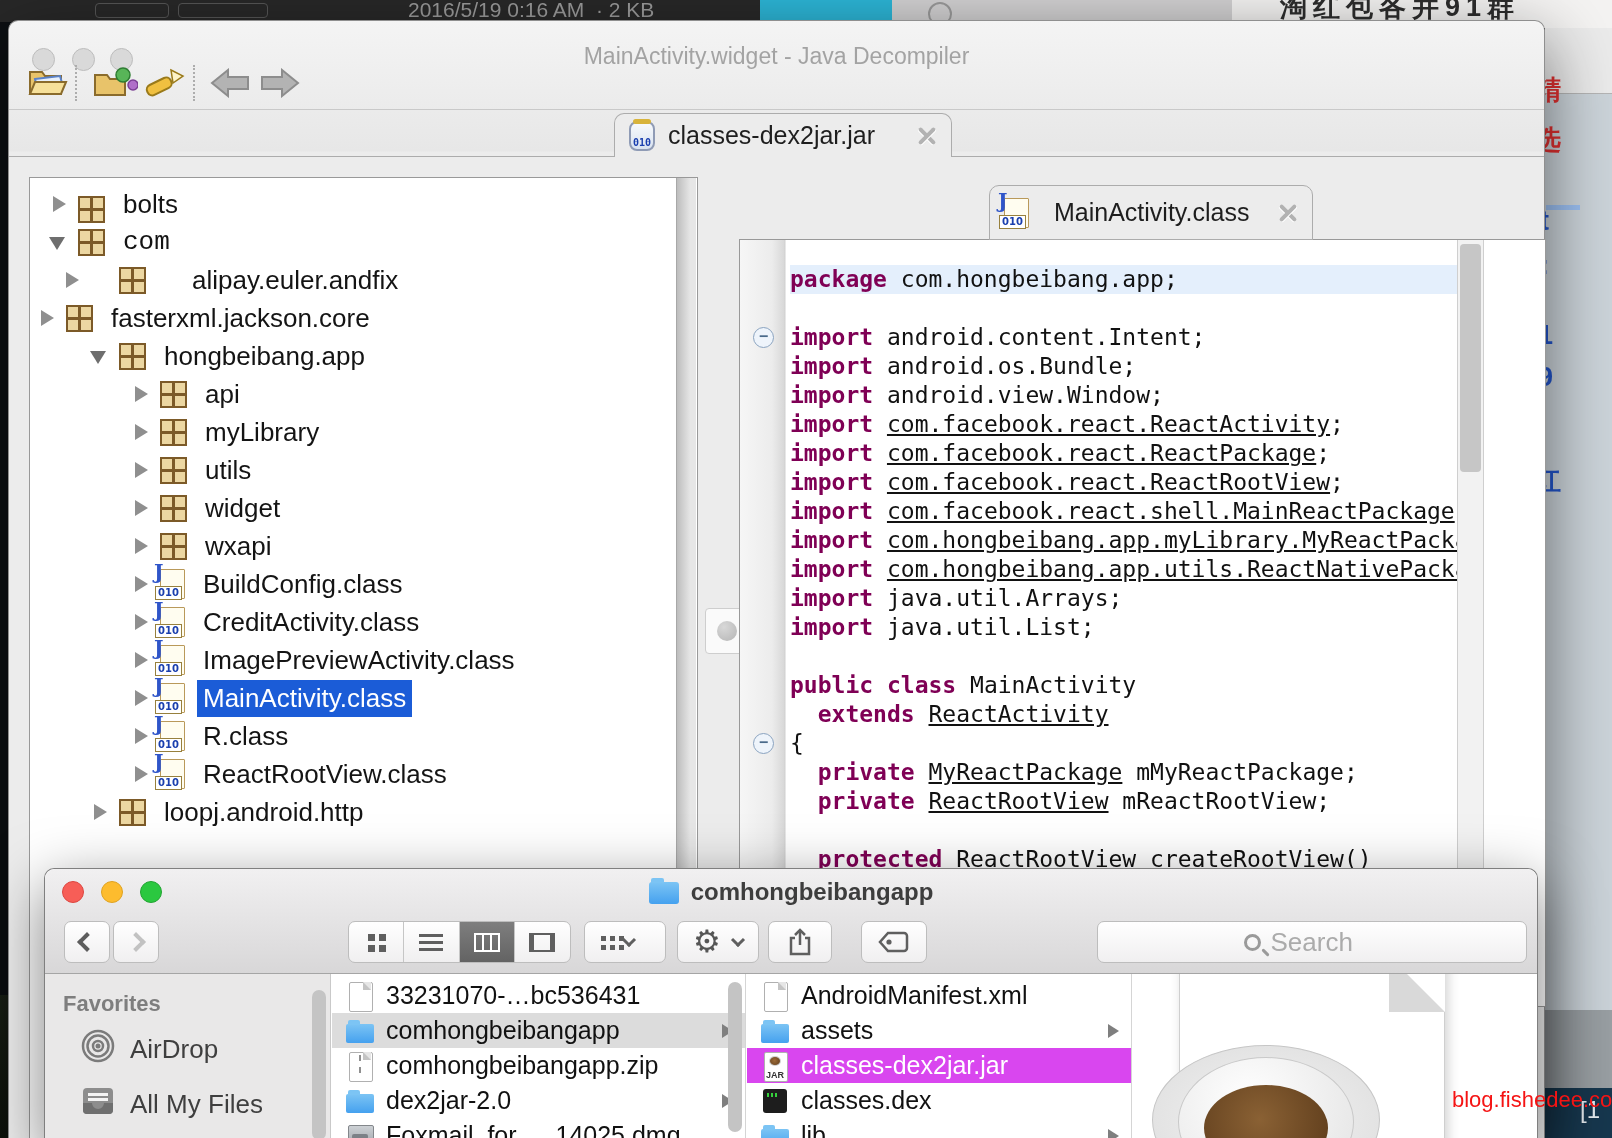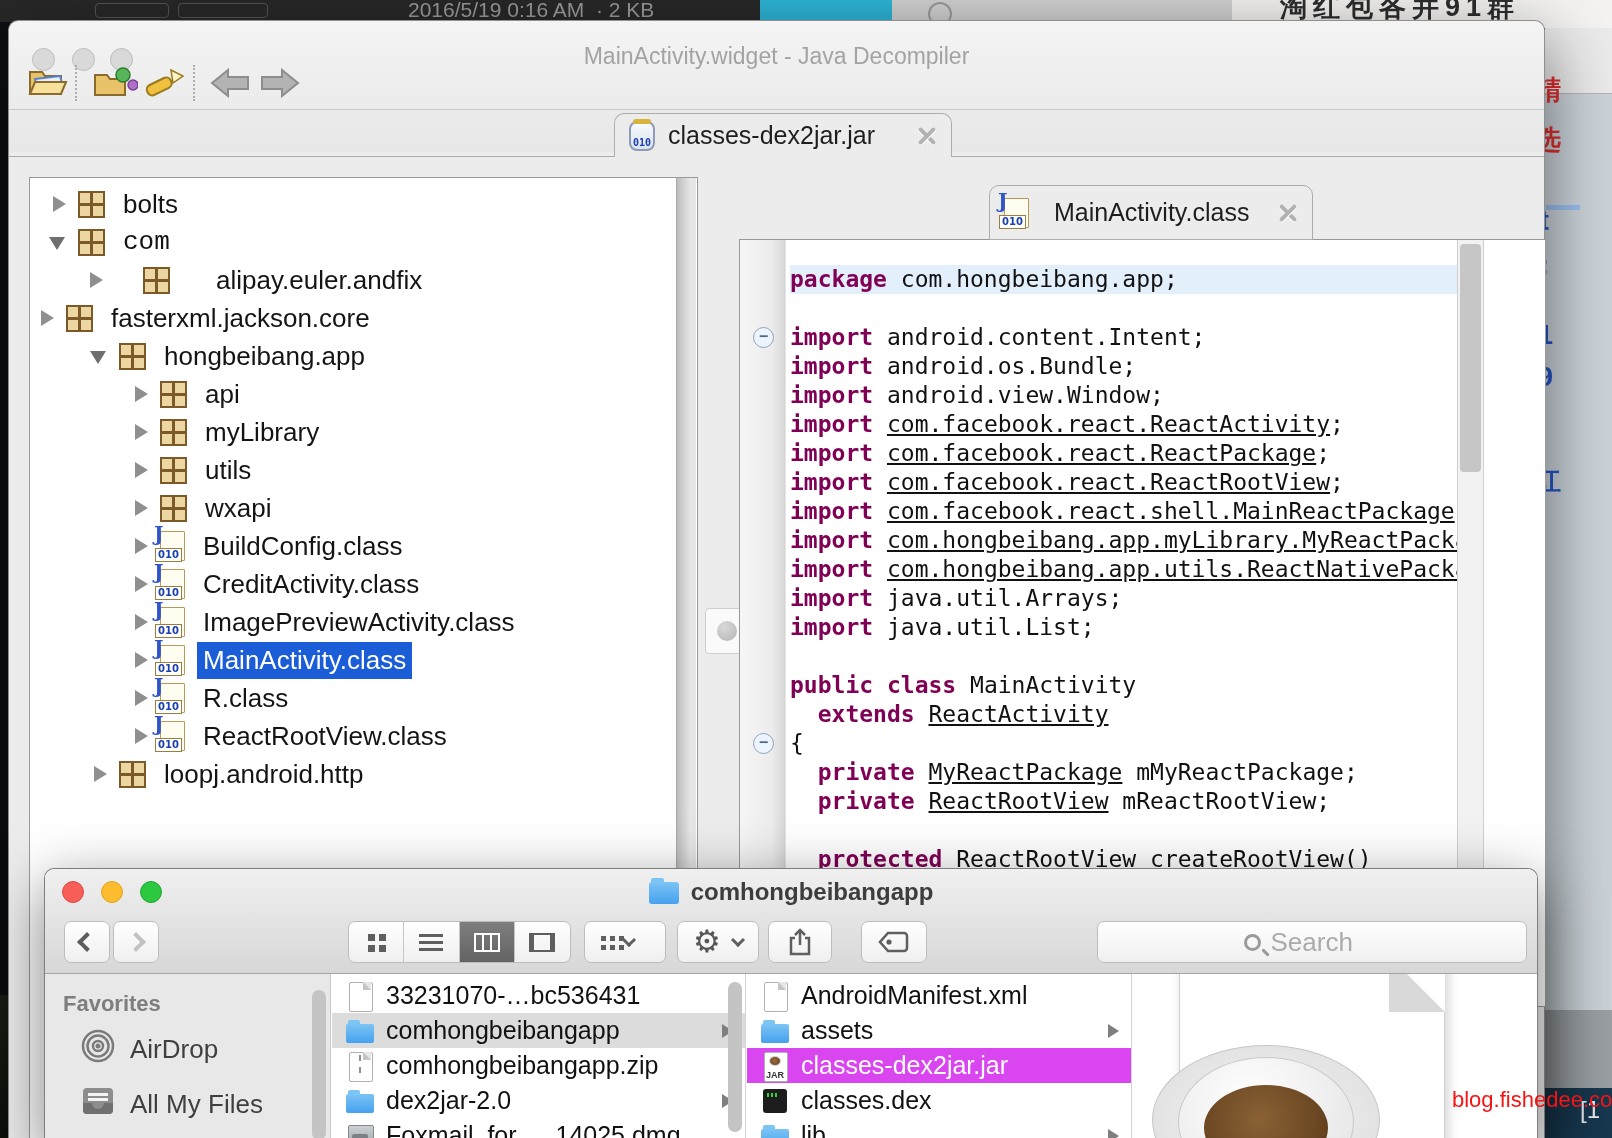--- a/index.html
+++ b/index.html
@@ -279,31 +279,31 @@
 
     <div id="jd-tab">
       <span class="ic-jarsmall"></span>
       <span>classes-dex2jar.jar</span>
       <span class="xclose"></span>
     </div>
     <div id="jd-tabline"></div>
 
     <div id="jd-tree-panel">
       <div id="jd-tree">
-          <div class="trow" style="padding-left: 12px;">
+          <div class="trow" style="padding-left: 12px; align-items: flex-end;">
             <span class="twisty c"></span>
             <span class="ic-package"></span>
             <span class="tlab">bolts</span>
           </div>
           <div class="trow" style="padding-left: 12px; font-family: Liberation Mono, monospace;">
             <span class="twisty o"></span>
             <span class="ic-package"></span>
             <span class="tlab">com</span>
           </div>
-          <div class="trow" style="padding-left: 49px; gap: 28px;">
+          <div class="trow" style="padding-left: 25px; gap: 28px;">
             <span class="twisty c"></span>
             <span class="ic-package"></span>
             <span class="tlab">alipay.euler.andfix</span>
           </div>
           <div class="trow" style="">
             <span class="twisty c"></span>
             <span class="ic-package"></span>
             <span class="tlab">fasterxml.jackson.core</span>
           </div>
           <div class="trow" style="padding-left: 53px;">
@@ -318,20 +318,25 @@
           </div>
           <div class="trow" style="padding-left: 94px;">
             <span class="twisty c"></span>
             <span class="ic-package"></span>
             <span class="tlab">myLibrary</span>
           </div>
           <div class="trow" style="padding-left: 94px;">
             <span class="twisty c"></span>
             <span class="ic-package"></span>
             <span class="tlab">utils</span>
+          </div>
+          <div class="trow" style="padding-left: 94px;">
+            <span class="twisty c"></span>
+            <span class="ic-package"></span>
+            <span class="tlab">widget</span>
           </div>
           <div class="trow" style="padding-left: 94px;">
             <span class="twisty c"></span>
             <span class="ic-package"></span>
             <span class="tlab">wxapi</span>
           </div>
           <div class="trow" style="padding-left: 94px;">
             <span class="twisty c"></span>
             <span class="ic-class">
               <i class="jj">J</i>

